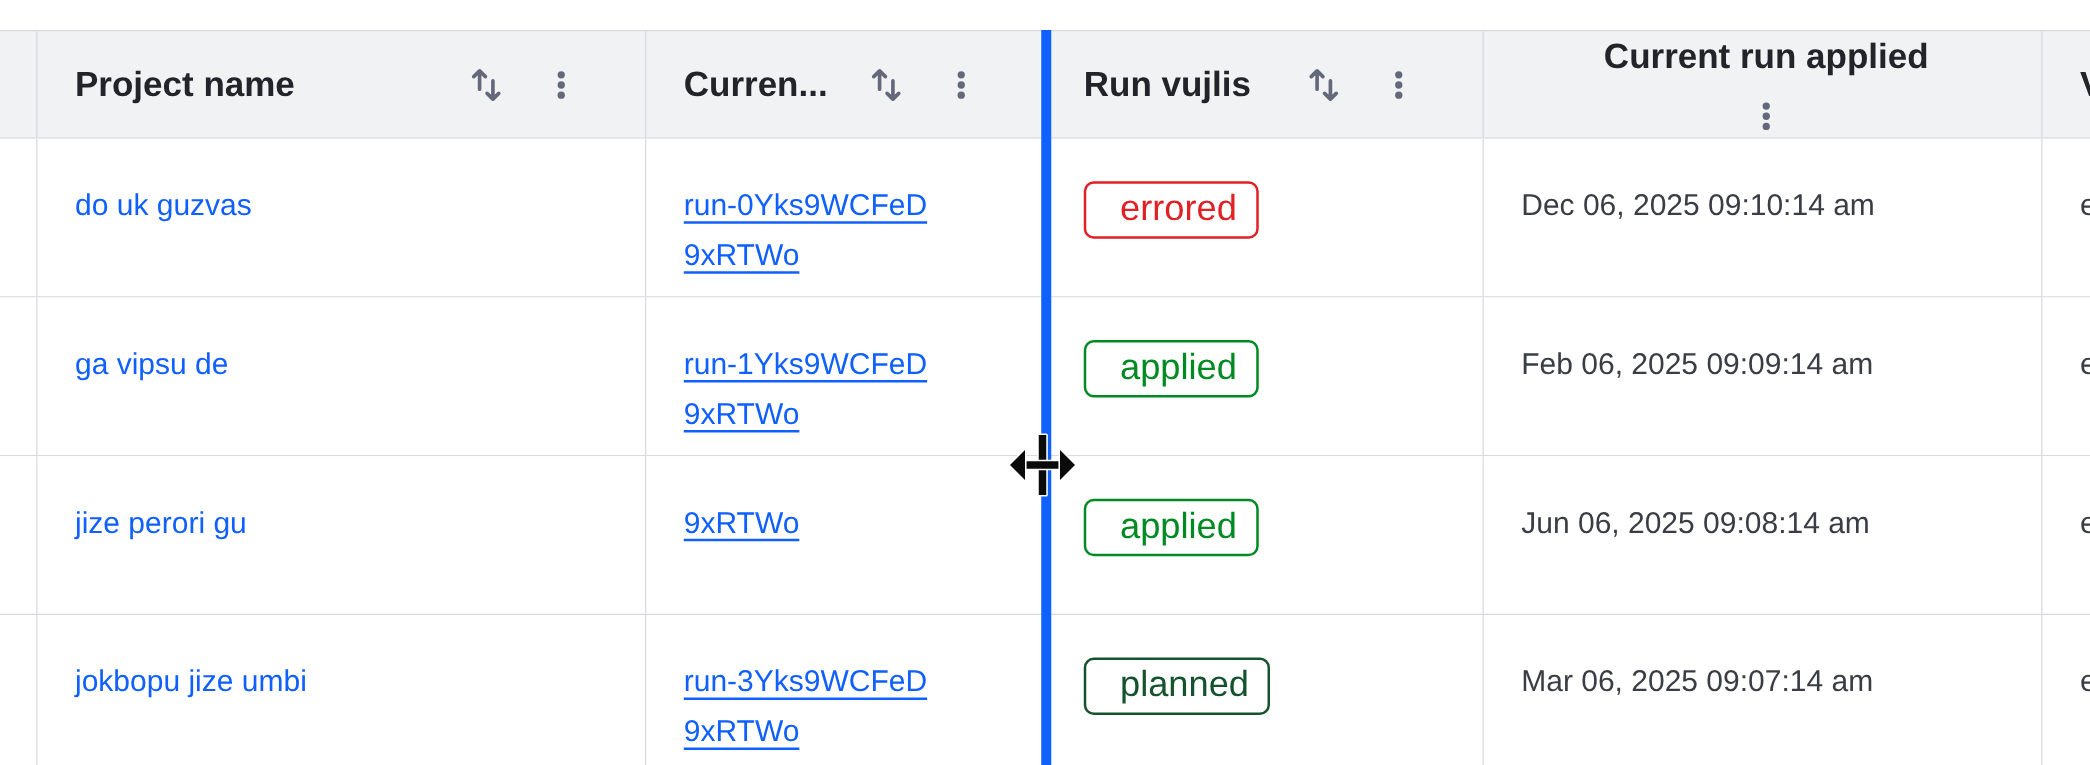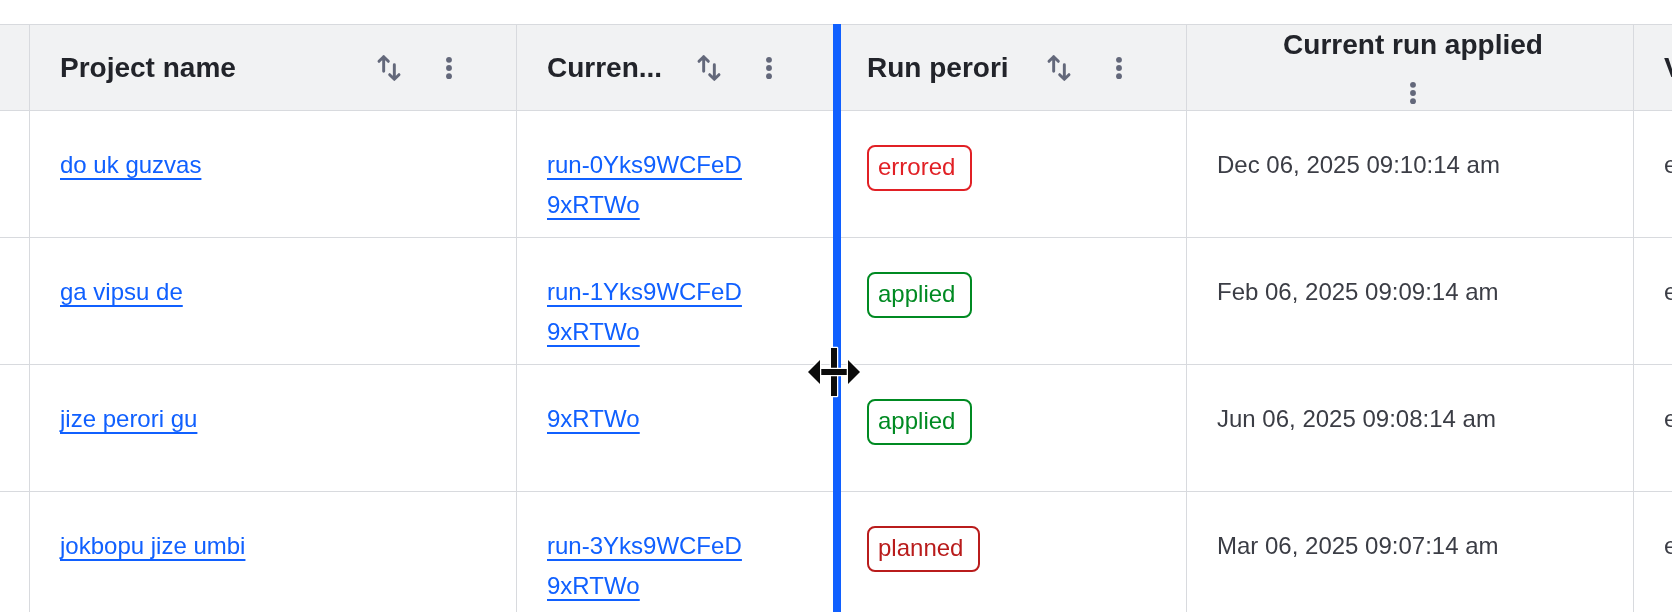--- a/index.html
+++ b/index.html
@@ -68,32 +68,31 @@
     flex:0 0 auto;
     display:flex;align-items:center;justify-content:center;
     width:34px;height:34px;
     cursor:pointer;
     background:none;border:none;
   }
   .icon-btn + .icon-btn{margin-left:26px;}
   .hcell .pad-right{width:26px;flex:0 0 auto;}
   a.cell-link{
     color:var(--link);
-    text-decoration:underline;
     text-decoration-thickness:2px;
     text-underline-offset:5px;
     cursor:pointer;
   }
   .run-link span{display:block;text-decoration:underline;text-decoration-thickness:2px;text-underline-offset:5px;}
   .badge{
     display:inline-block;
-    padding:3px 15px 5px 9px;
+    padding:3px 15px 5px 27px;
     border:2px solid currentColor;
     border-radius:8px;
-    font-size:24px;
+    font-size:29px;
     line-height:34px;
     background:#ffffff;
     white-space:nowrap;
   }
   .timestamp{white-space:nowrap;}
   .resize-line{
     position:absolute;
     left:833px;top:24px;
     width:8px;height:588px;
     background:var(--resize-line);
@@ -158,21 +157,21 @@
         </button>
         <button class="icon-btn">
           <svg class="kebab-svg" width="28" height="28" viewBox="0 0 24 24">
               <use href="#kebab-glyph"></use>
             </svg>
         </button>
         <span class="pad-right"></span>
       </div>
 
       <div class="cell hcell col-status">
-        <span class="hlabel">Run perori</span>
+        <span class="hlabel">Run vujlis</span>
         <span class="hspacer"></span>
         <button class="icon-btn">
           <svg class="sort-svg" width="32" height="32" viewBox="0 0 24 24">
               <use href="#sort-glyph"></use>
             </svg>
         </button>
         <button class="icon-btn">
           <svg class="kebab-svg" width="28" height="28" viewBox="0 0 24 24">
               <use href="#kebab-glyph"></use>
             </svg>
@@ -255,21 +254,21 @@
 
     <div class="trow">
       <div class="cell col-select"></div>
       <div class="cell col-project">
         <a class="cell-link">jokbopu jize umbi</a>
       </div>
       <div class="cell col-run">
         <a class="cell-link run-link"><span>run-3Yks9WCFeD</span><span>9xRTWo</span></a>
       </div>
       <div class="cell col-status">
-        <span class="badge" style="color: #b91c1c;">planned</span>
+        <span class="badge" style="color: #14532d;">planned</span>
       </div>
       <div class="cell col-applied">
         <span class="timestamp">Mar 06, 2025 09:07:14 am</span>
       </div>
       <div class="cell col-extra">
         <span>e</span>
       </div>
     </div>
 
   </div>

